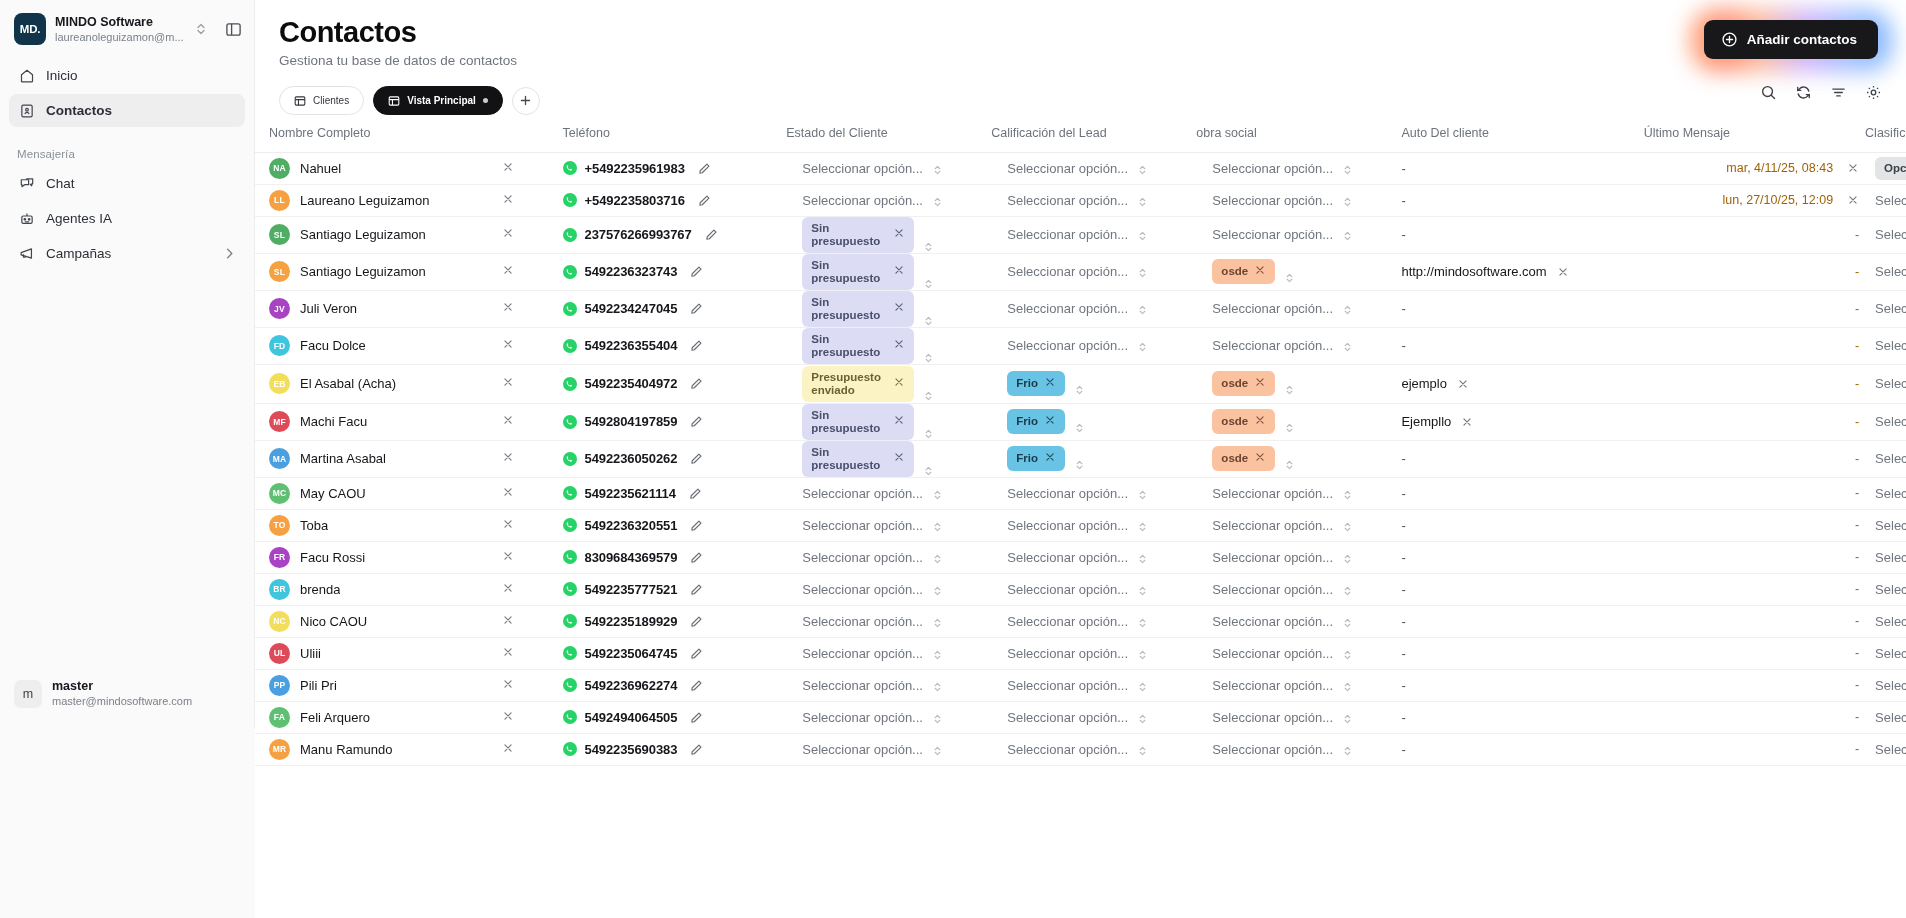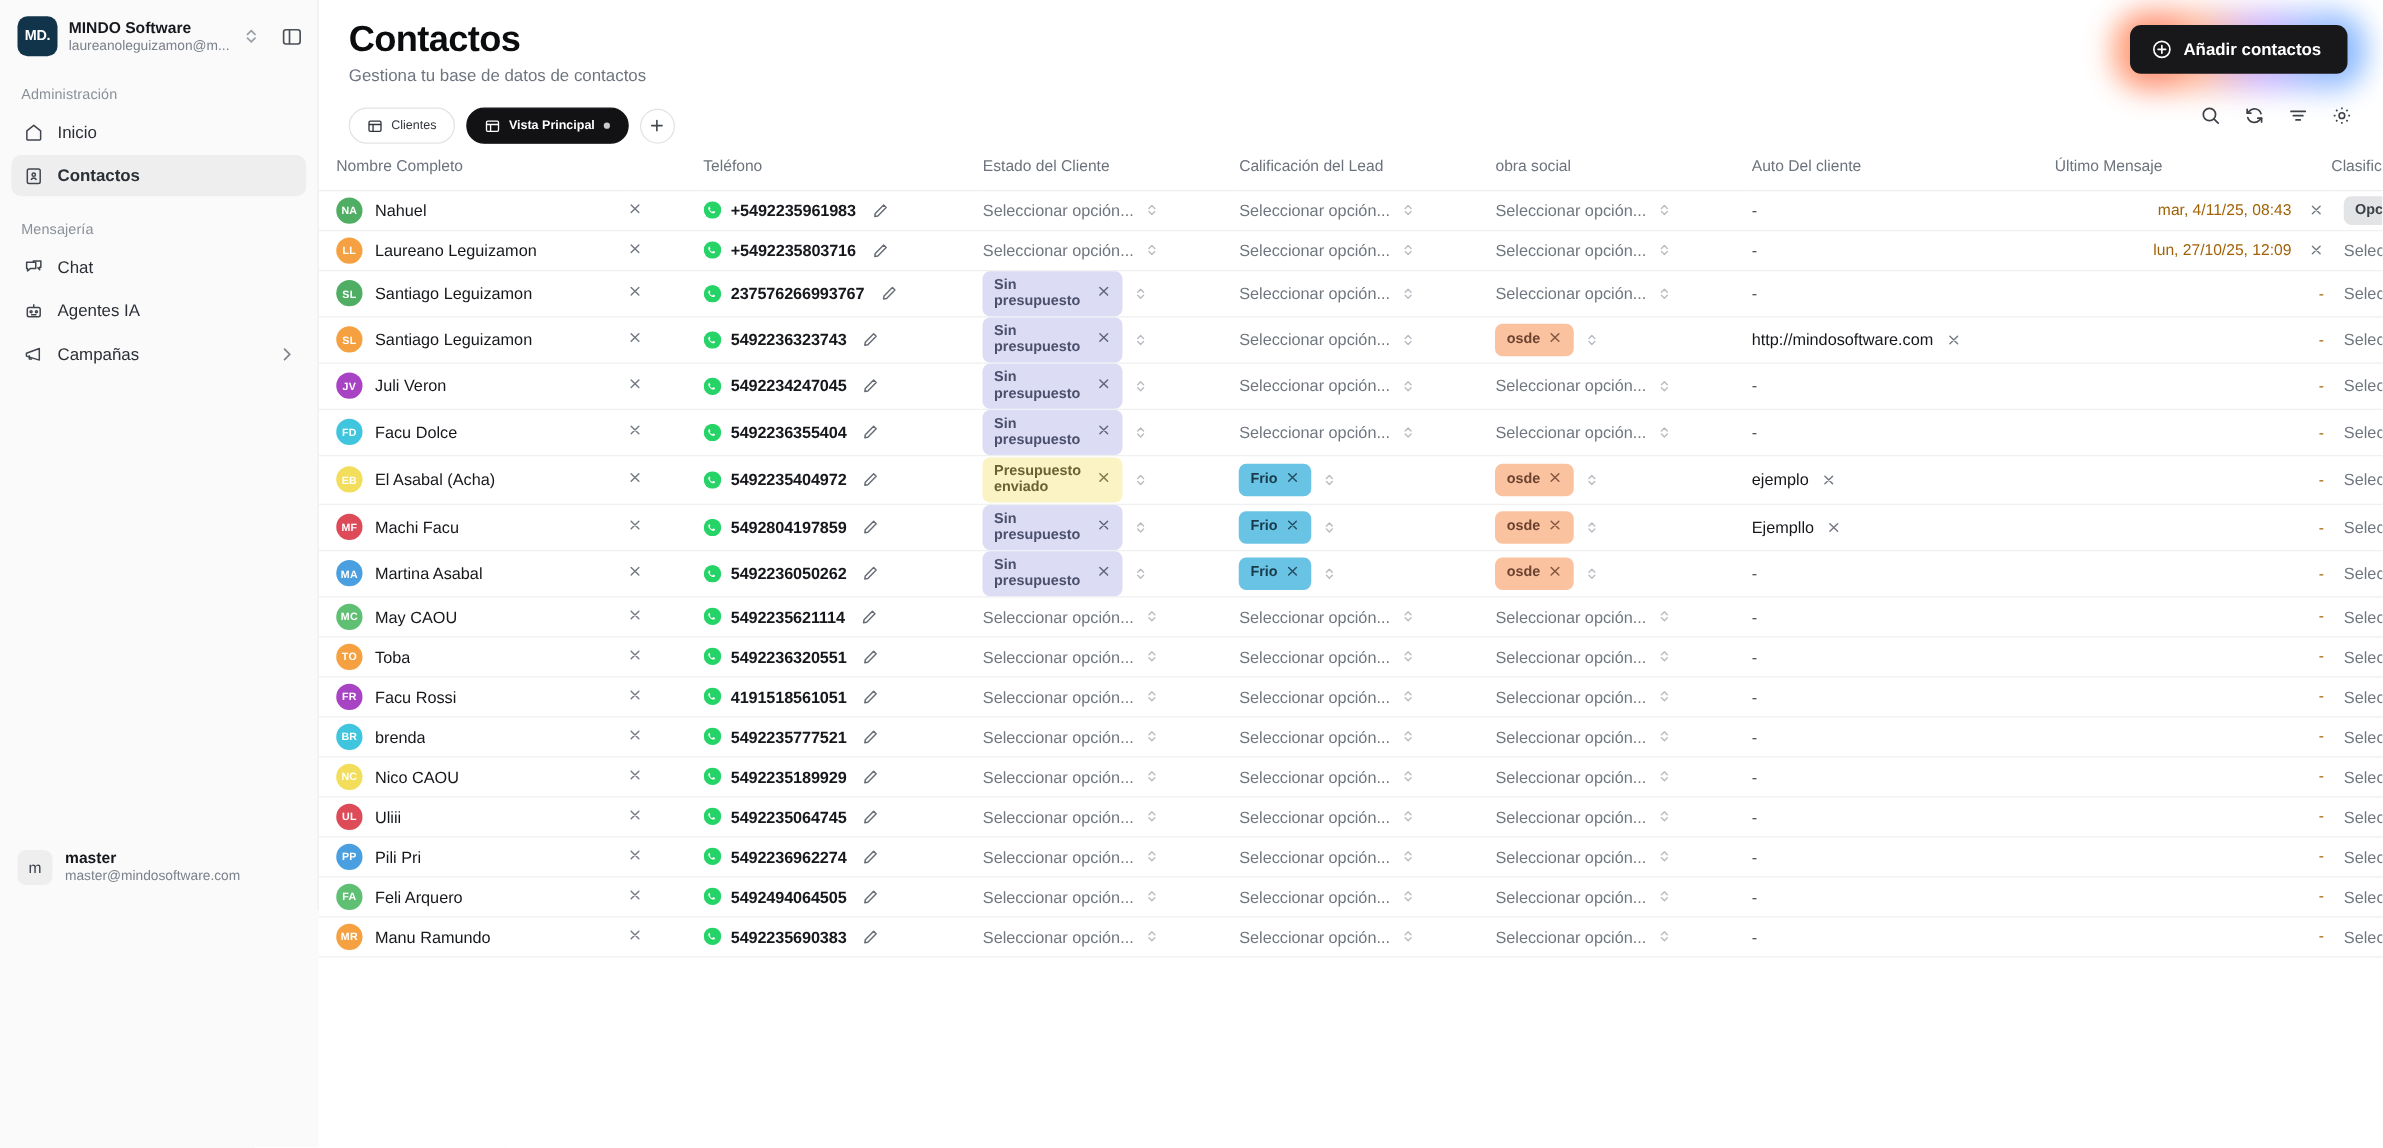--- a/index.html
+++ b/index.html
@@ -140,21 +140,21 @@
     letter-spacing: .2px;
   }
   .nm { white-space: nowrap; overflow: hidden; text-overflow: ellipsis; }
   .xbtn { color: #747a83; font-size: 13px; cursor: pointer; display:inline-flex; }
 
   .phonecell { display: flex; align-items: center; gap: 8px; }
   .wa { width: 14px; height: 14px; flex:0 0 14px; display:flex; }
   .ph { font-weight: 600; font-size: 13px; letter-spacing: -0.1px; white-space: nowrap; }
   .pencil { color: #666c74; margin-left: 5px; display:inline-flex; }
 
-  .selcell { display: flex; align-items: center; gap: 10px; }
+  .selcell { display: flex; align-items: flex-end; gap: 10px; margin-left: 16px; }
   .placeholder { color: #70767f; font-size: 13px; white-space: nowrap; }
   .stepper { color: #b9bdc3; display:inline-flex; flex:0 0 9px; }
 
   .chip {
     display: inline-flex; align-items: center; gap: 6px;
     padding: 5px 9px; border-radius: 6px;
     font-size: 11.5px; font-weight: 700; line-height: 13px;
     max-width: 112px;
   }
   .chip .cx { font-size: 11px; font-weight: 400; opacity: .85; cursor: pointer; }
@@ -192,21 +192,20 @@
           </svg>
       </span>
       <span class="panel-toggle">
         <svg width="17" height="17" viewBox="0 0 18 18" fill="none" stroke="currentColor" stroke-width="1.4">
             <rect x="2" y="3" width="14" height="12" rx="2"></rect>
             <line x1="7" y1="3" x2="7" y2="15"></line>
           </svg>
       </span>
     </div>
 
-    <div class="nav-section">Administración</div>
 
     <div class="nav-item">
       <span class="nav-ico">
         <svg width="16" height="16" viewBox="0 0 18 18" fill="none" stroke="currentColor" stroke-width="1.35" stroke-linejoin="round">
             <path d="M2.8 7.6 9 2.6l6.2 5v7.2a.9.9 0 0 1-.9.9H3.7a.9.9 0 0 1-.9-.9z"></path>
           </svg>
       </span>
       <span>Inicio</span>
     </div>
 
@@ -1300,21 +1299,21 @@
                   </svg>
                 </span></td>
               <td class="c-phone">
                 <div class="phonecell">
                   <span class="wa">
                     <svg width="14" height="14" viewBox="0 0 16 16">
                       <circle cx="8" cy="8" r="8" fill="#25D366"></circle>
                       <path d="M5.3 4.6c-.2 0-.45.07-.63.32-.2.27-.5.78-.5 1.6 0 .83.53 1.62.6 1.73.07.11 1.04 1.76 2.6 2.4 1.3.53 1.56.43 1.84.4.28-.02.9-.36 1.03-.72.13-.36.13-.66.09-.72-.04-.06-.14-.1-.3-.18-.16-.08-.95-.47-1.1-.52-.14-.05-.25-.08-.36.08-.1.16-.4.52-.5.63-.08.1-.17.11-.33.03-.16-.08-.68-.25-1.3-.8-.48-.43-.8-.96-.9-1.12-.09-.16 0-.25.07-.33l.24-.28c.08-.1.1-.16.16-.27.05-.11.02-.2-.01-.28-.04-.08-.36-.87-.5-1.2-.12-.3-.25-.26-.35-.27h-.3z" fill="#fff"></path>
                     </svg>
                   </span>
-                  <span class="ph">4191518561051</span>
+                  <span class="ph">8309684369579</span>
                   <span class="pencil">
                     <svg width="13" height="13" viewBox="0 0 14 14" fill="none" stroke="currentColor" stroke-width="1.25" stroke-linejoin="round">
                       <path d="M9.6 2.2 11.8 4.4 4.6 11.6 2 12l.4-2.6z"></path>
                     </svg>
                   </span>
                 </div>
               </td>
               <td class="c-estado">
                 <div class="selcell">
                   <span class="placeholder">Seleccionar opción...</span>

